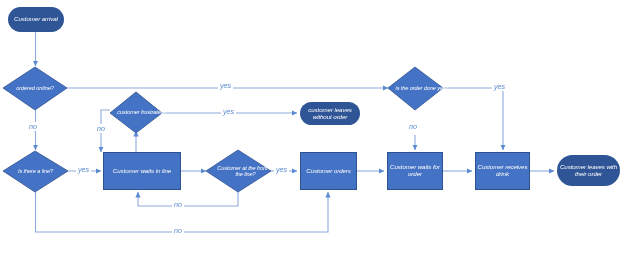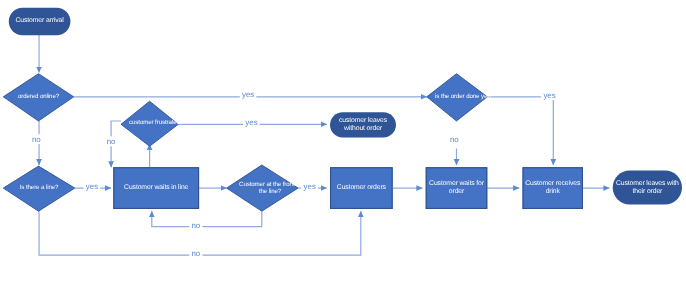--- a/index.html
+++ b/index.html
@@ -1,18 +1,18 @@
 <!DOCTYPE html>
 <html><head>
 <meta charset="utf-8">
 <style>
   html,body{margin:0;padding:0;background:#ffffff;}
   body{width:624px;height:259px;overflow:hidden;
        font-family:"Liberation Sans","DejaVu Sans",sans-serif;}
-  #canvas{position:relative;width:564px;height:259px;}
+  #canvas{position:relative;width:564px;height:259px;font-style:italic;}
   svg.layer{position:absolute;left:0;top:0;width:624px;height:259px;}
   .node{position:absolute;box-sizing:border-box;display:flex;align-items:center;
         justify-content:center;text-align:center;color:#ffffff;line-height:1.12;
         letter-spacing:-0.1px;}
   .proc{background:#4472C4;border:1px solid #2E528F;font-size:6.2px;}
   .term{background:#2F5597;border-radius:999px;font-size:6.2px;}
   .diamond-wrap{position:absolute;}
   .diamond-label{position:absolute;left:0;top:0;width:100%;height:100%;
         display:flex;align-items:center;justify-content:center;text-align:center;
         color:#ffffff;font-size:5.6px;line-height:1.12;letter-spacing:-0.1px;}

